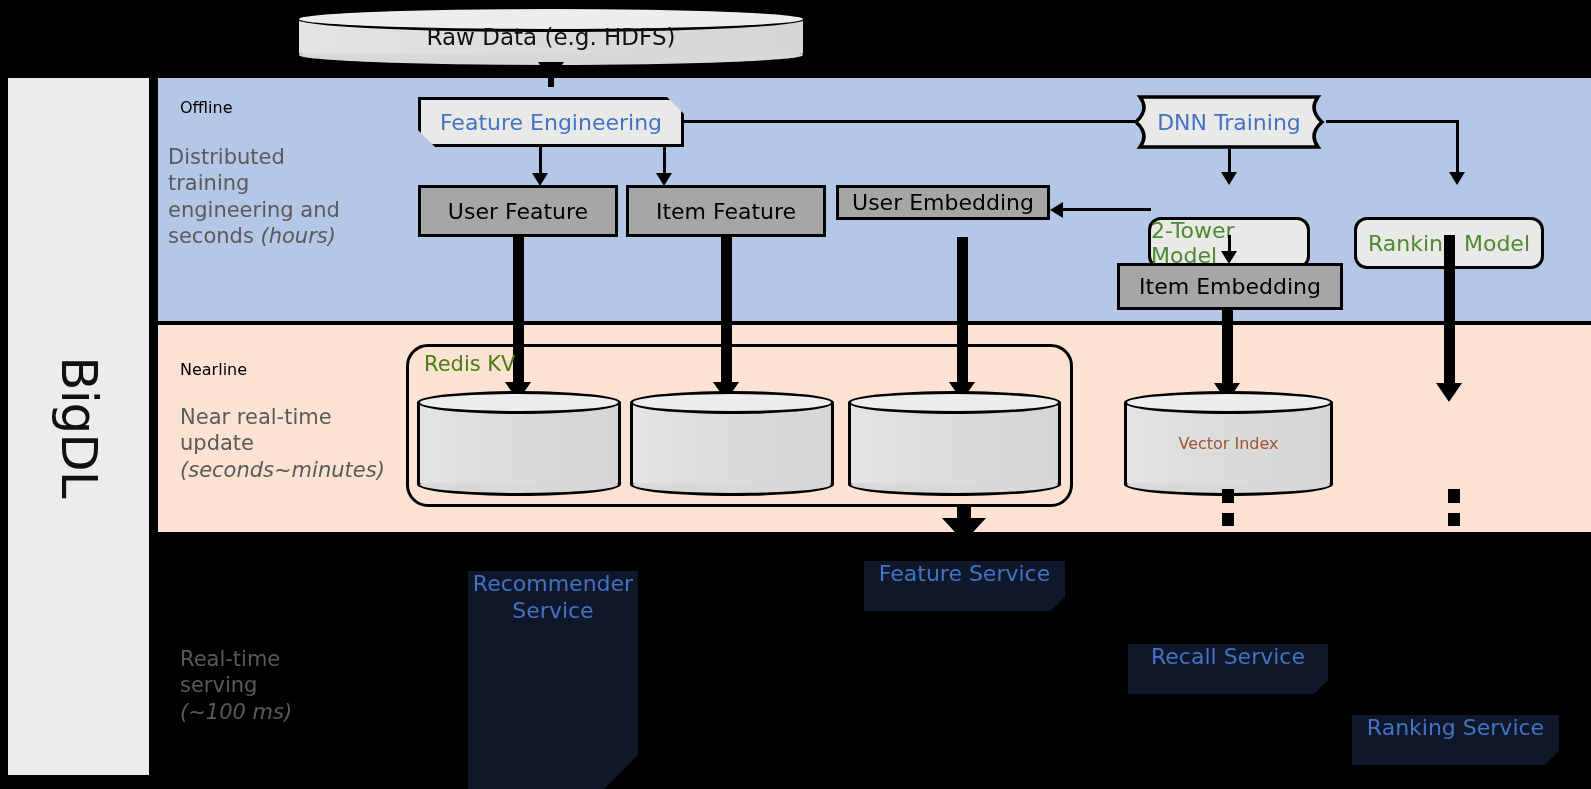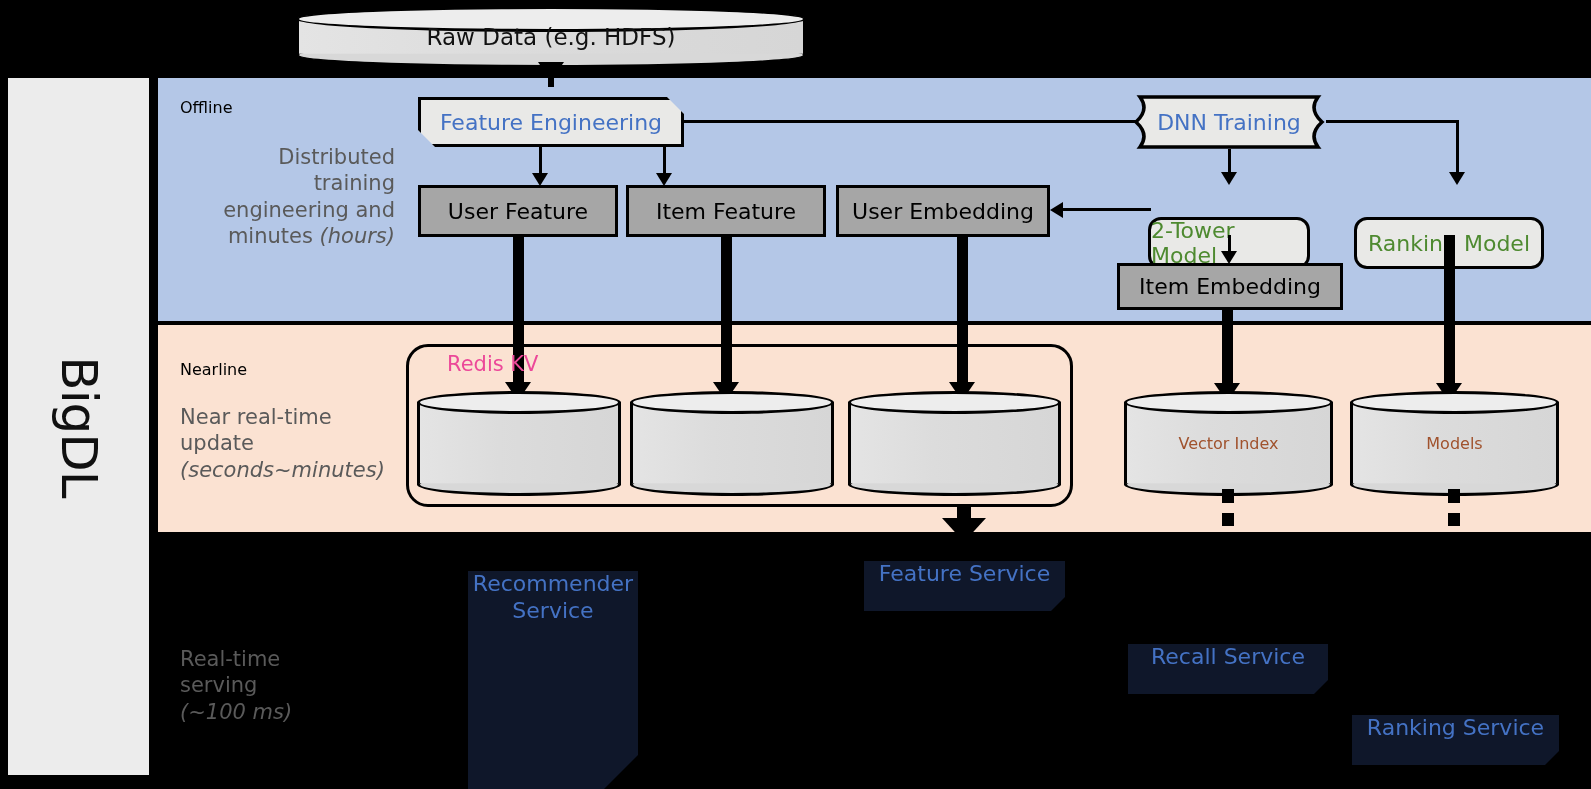--- a/index.html
+++ b/index.html
@@ -86,21 +86,21 @@
   #rawdata .bot{height:26px;}
   #rawdata .body{top:13px;bottom:13px;}
   #rawdata .cap{color:#111;font-size:23px;}
 
   
   #redis-group{
     left:406px;top:344px;width:667px;height:163px;
     border:3px solid #000;border-radius:22px;box-sizing:border-box;
   }
   #redis-label{
-    left:424px;top:352px;font-size:21px;color:#ec4899;margin-left:23px;
+    left:424px;top:352px;font-size:21px;color:#4d7c0f;
   }
 
   
   .sheet{
     background:#0f172a;
     display:flex;align-items:flex-start;justify-content:center;
     text-align:center;color:#4472c4;font-size:22px;line-height:1.22;
     box-sizing:border-box;
   }
   .sheet.fold{
@@ -149,25 +149,25 @@
 
   <div class="abs" id="band-offline"></div>
   <div class="abs" id="band-nearline"></div>
   <div class="abs" id="band-online"></div>
 
   <div class="abs" id="bigdl-rail">
     <div id="bigdl-label">BigDL</div>
   </div>
 
   <div class="abs" style="left:180px;top:98px;">Offline</div>
-  <div class="abs band-sub" style="left:180px;top:144px;width:215px;text-align:right;">
+  <div class="abs band-sub" style="left:168px;top:144px;width:215px;">
     <span>Distributed</span><br>
     <span>training</span><br>
     <span>engineering and</span><br>
-    <span>minutes </span><i>(hours)</i>
+    <span>seconds </span><i>(hours)</i>
   </div>
 
   <div class="abs" style="left:180px;top:360px;">Nearline</div>
   <div class="abs band-sub" style="left:180px;top:404px;width:230px;">
     <span>Near real-time</span><br>
     <span>update</span><br>
     <i>(seconds~minutes)</i>
   </div>
 
   <div class="abs" style="left:180px;top:600px;">Online</div>
@@ -213,21 +213,21 @@
   <div class="hline" style="left:1326px;top:120px;width:133px;height:3px;"></div>
   <div class="vline" style="left:1456px;top:120px;width:3px;height:57px;"></div>
   <div class="arrow-down-thin" style="left:1449px;top:172px;"></div>
 
   <div class="abs graybox" style="left:418px;top:185px;width:200px;height:52px;">
     <span>User Feature</span>
   </div>
   <div class="abs graybox" style="left:626px;top:185px;width:200px;height:52px;">
     <span>Item Feature</span>
   </div>
-  <div class="abs graybox" style="left:836px;top:185px;width:214px;height:52px;">
+  <div class="abs graybox" style="left:836px;top:185px;width:214px;height:35px;">
     <span>User Embedding</span>
   </div>
 
   <div class="abs procbox green rounded" style="left:1148px;top:183px;width:162px;height:52px;">
     <span>2-Tower Model</span>
   </div>
   <div class="abs procbox green rounded" style="left:1354px;top:183px;width:190px;height:52px;">
     <span>Ranking Model</span>
   </div>
 
@@ -276,26 +276,20 @@
     <div class="top"></div>
     <div class="bot"></div>
     <div class="cap"></div>
   </div>
 
   <div class="cyl" style="left:1124px;top:391px;width:209px;height:105px;">
     <div class="body"></div>
     <div class="top"></div>
     <div class="bot"></div>
     <div class="cap">Vector Index</div>
-  </div>
-  <div class="cyl" style="left:1350px;top:391px;width:209px;height:105px;">
-    <div class="body"></div>
-    <div class="top"></div>
-    <div class="bot"></div>
-    <div class="cap">Models</div>
   </div>
 
   <div class="sq" style="left:957px;top:506px;width:14px;height:14px;"></div>
   <div class="arrow-down-xl" style="left:942px;top:518px;"></div>
 
   <div class="sq" style="left:1222px;top:489px;width:12px;height:14px;"></div>
   <div class="sq" style="left:1222px;top:513px;width:12px;height:13px;"></div>
 
   <div class="sq" style="left:1448px;top:489px;width:12px;height:14px;"></div>
   <div class="sq" style="left:1448px;top:513px;width:12px;height:13px;"></div>

